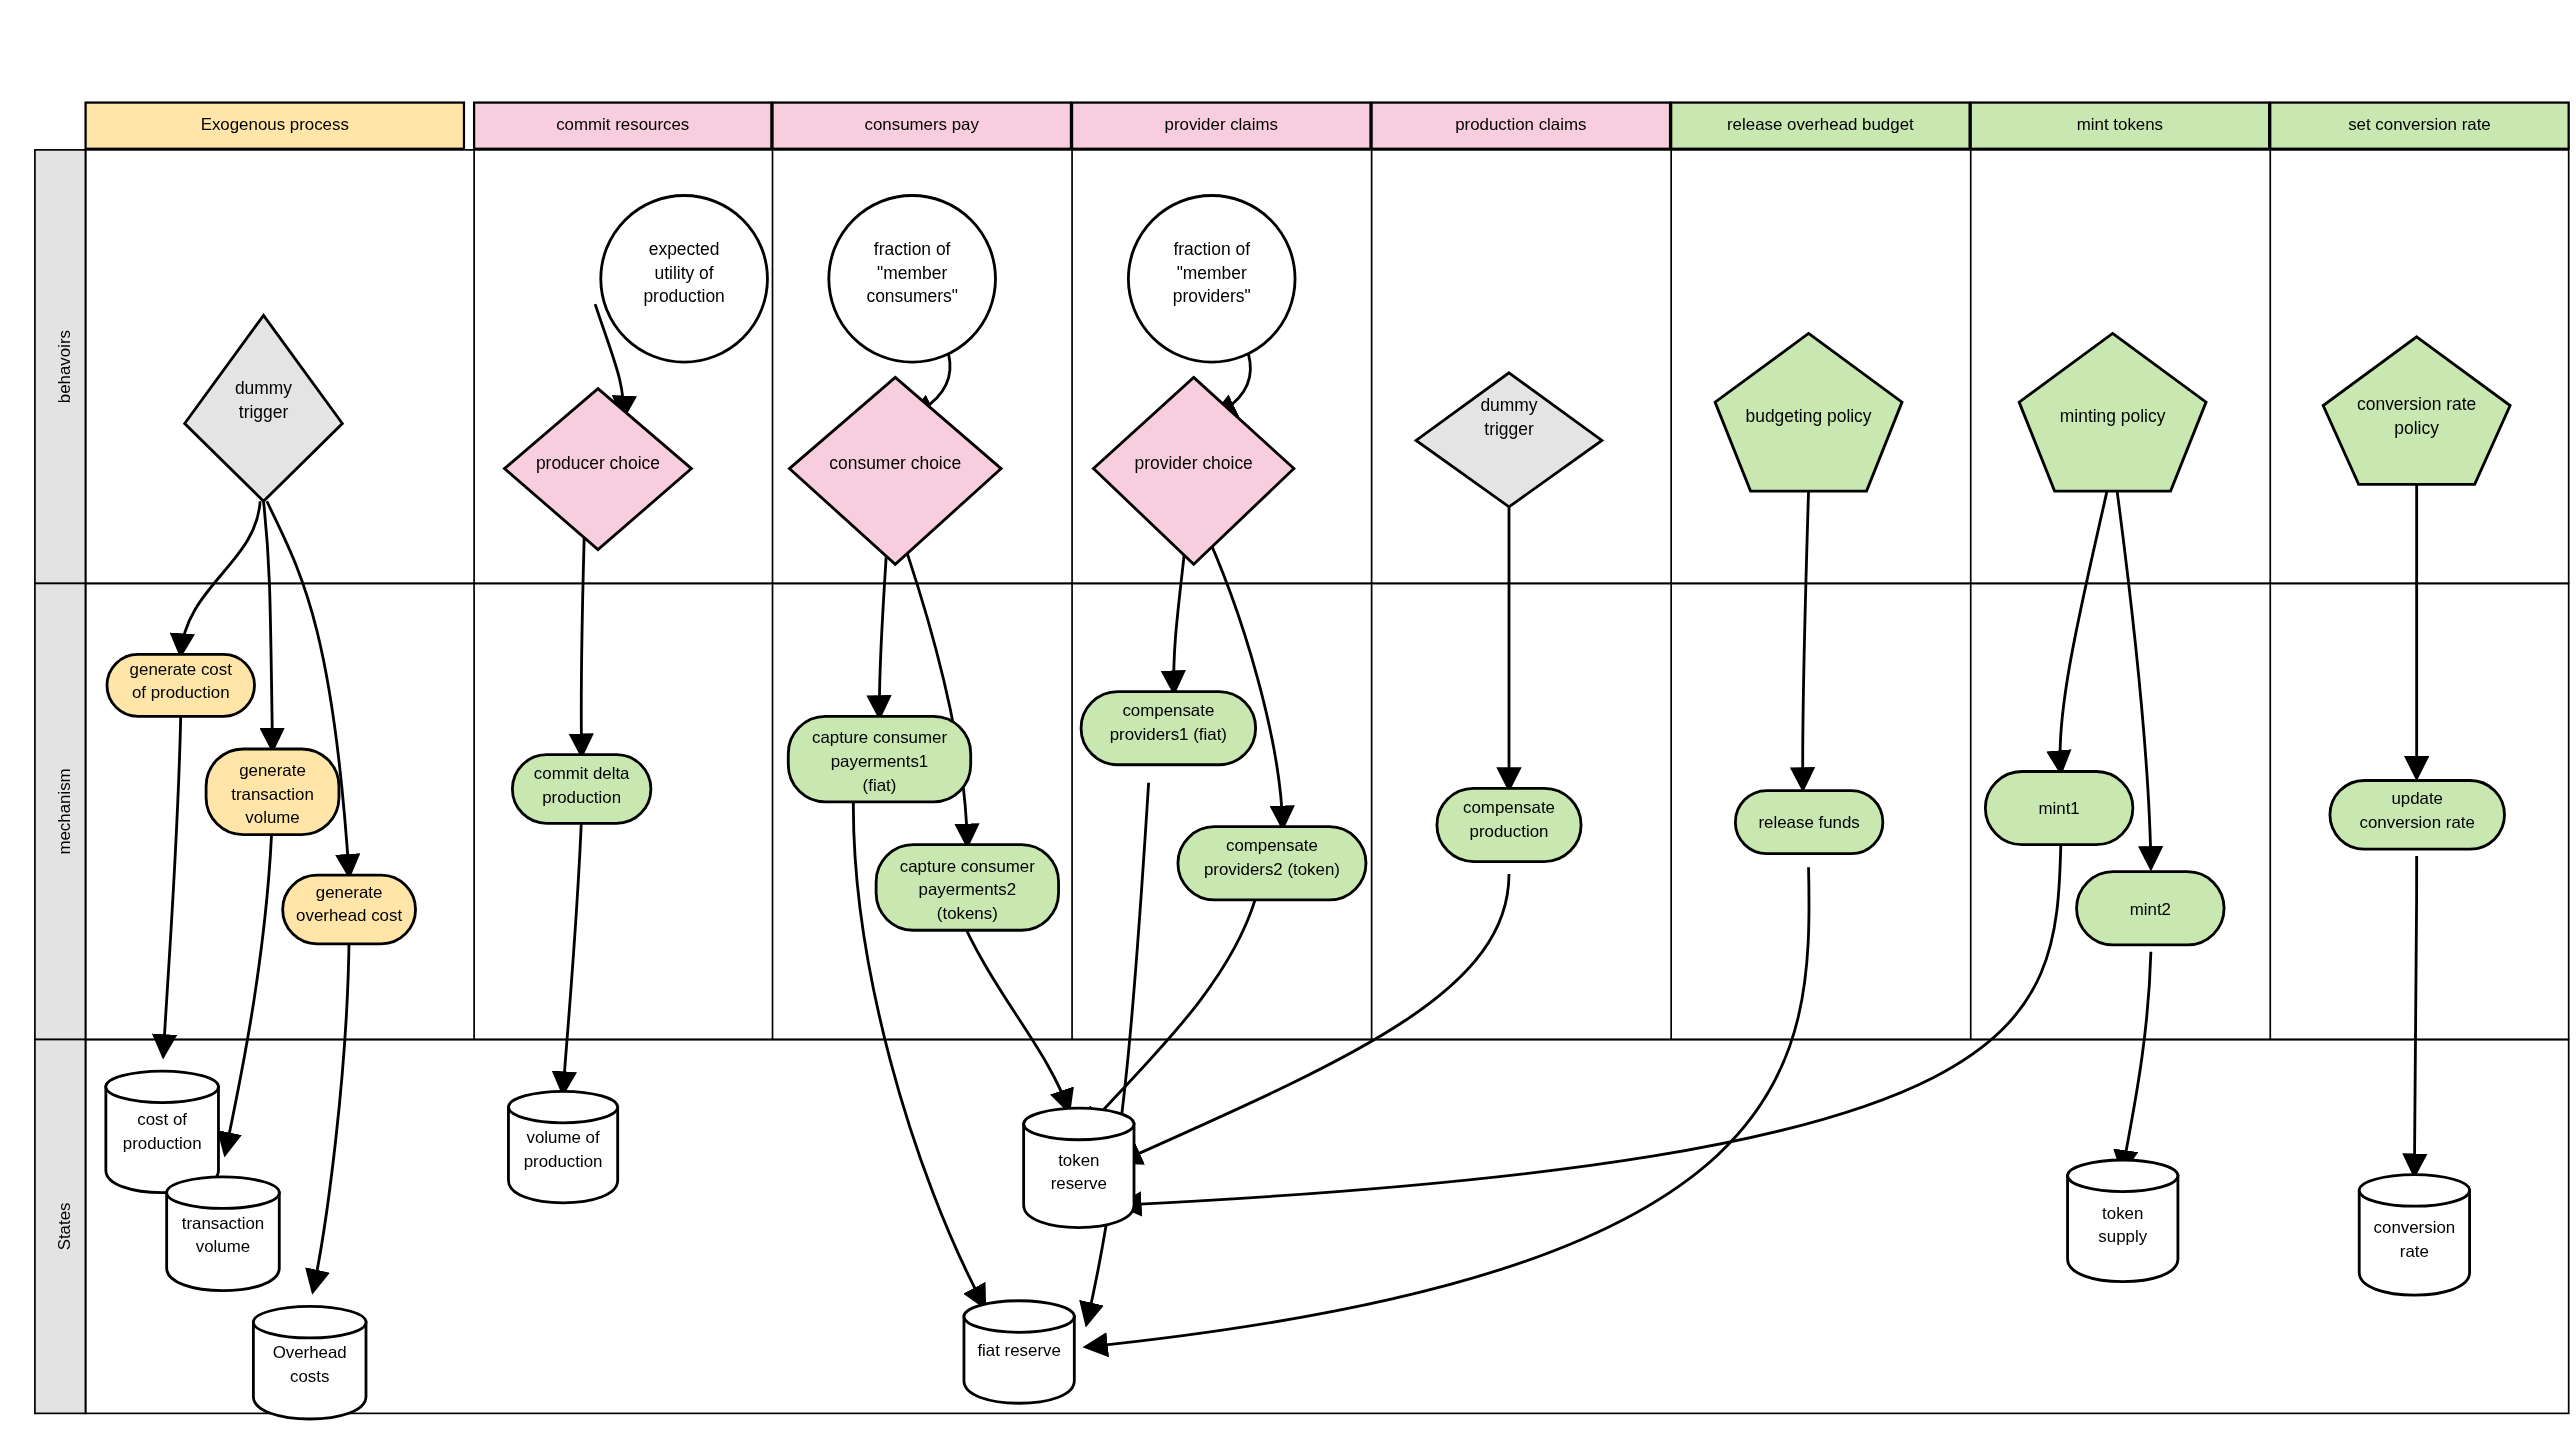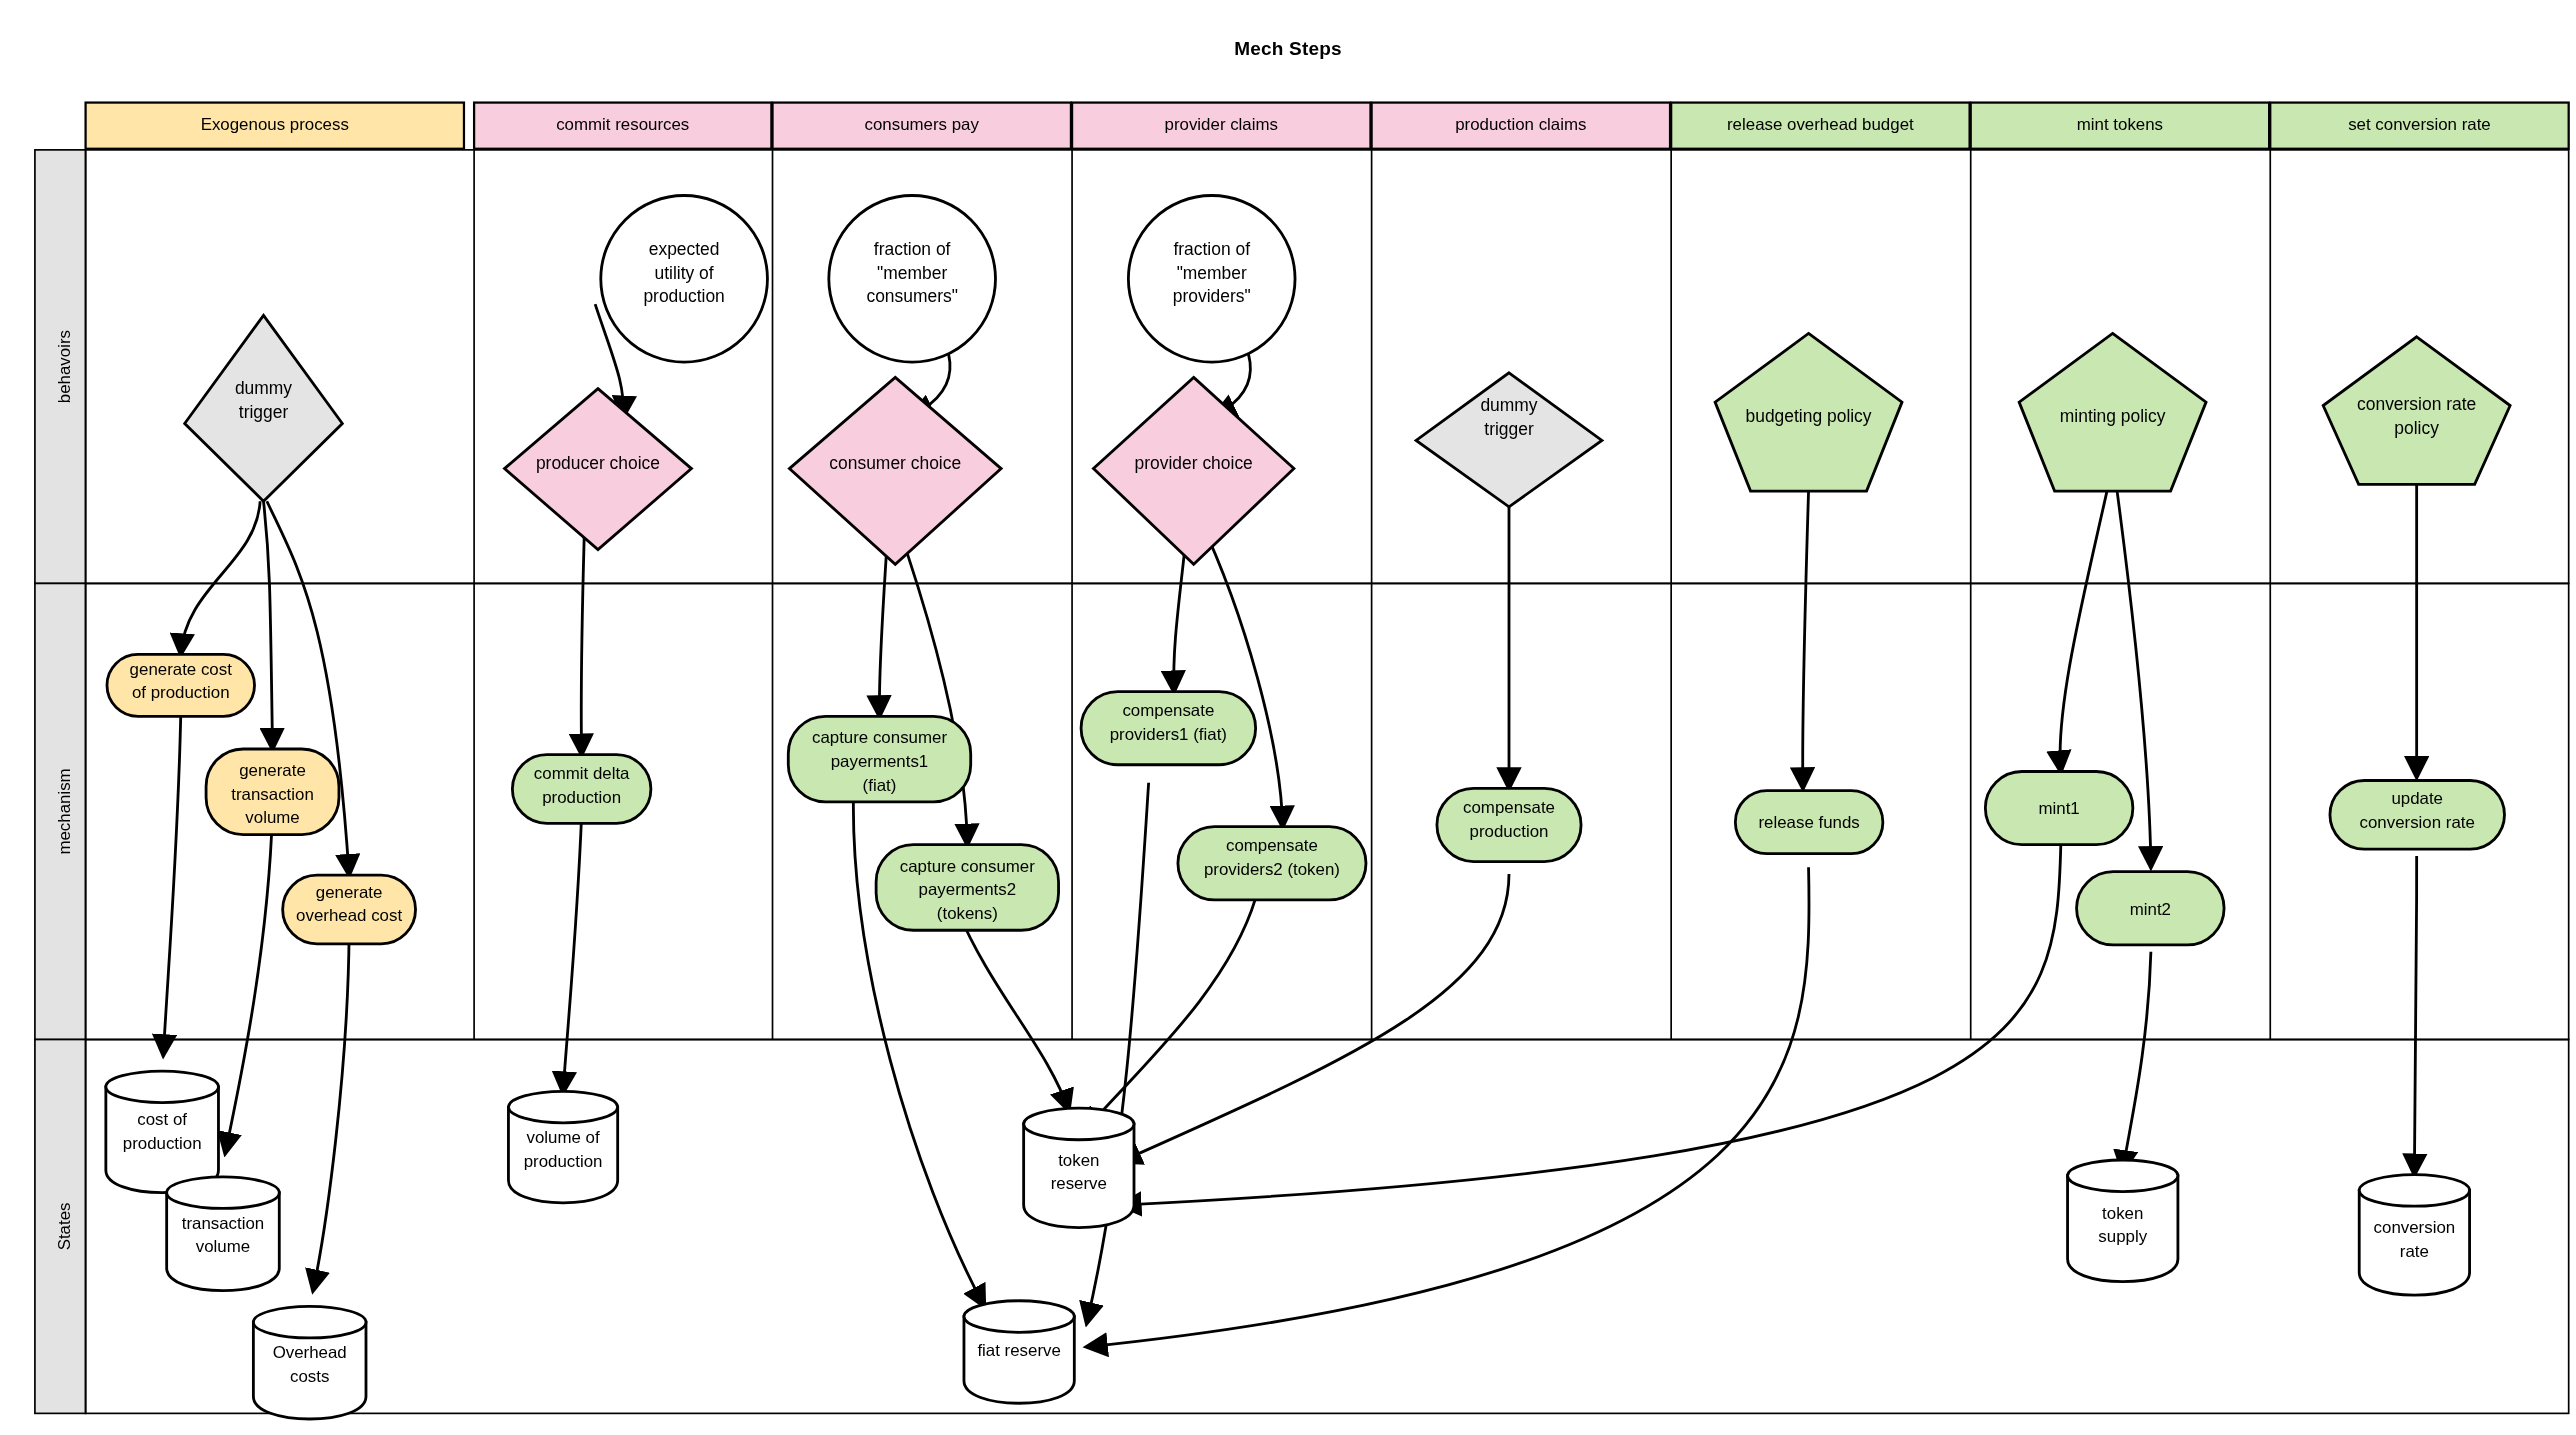--- a/index.html
+++ b/index.html
@@ -10,21 +10,20 @@
   .lane-label{font-size:30px;}
   .col-head{font-size:30px;}
   .nodetext{font-size:31px;}
   .nodetext.sm{font-size:30px;}
 </style>
 </head>
 <body>
 
 <div id="stage">
 
-  <div id="title">Mech Steps</div>
 
   <svg id="diagram" viewBox="0 0 4575 2550" xmlns="http://www.w3.org/2000/svg">
     <defs>
       <marker id="arrow" viewBox="0 0 12 12" refX="10" refY="6" markerWidth="9" markerHeight="9" orient="auto-start-reverse">
         <path d="M0,0 L12,6 L0,12 z" fill="#000"></path>
       </marker>
     </defs>
 
     <g>
 

